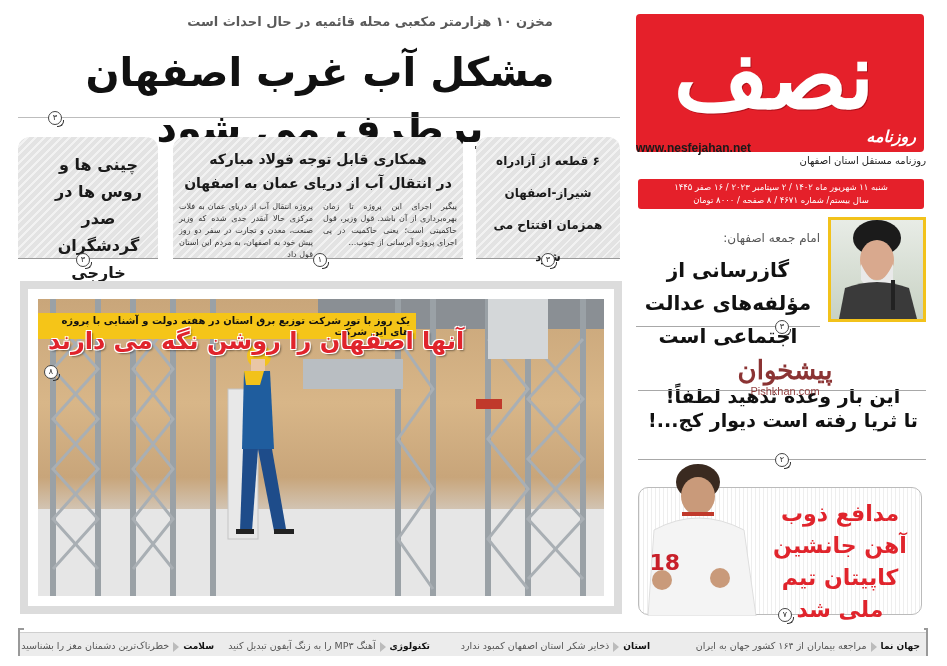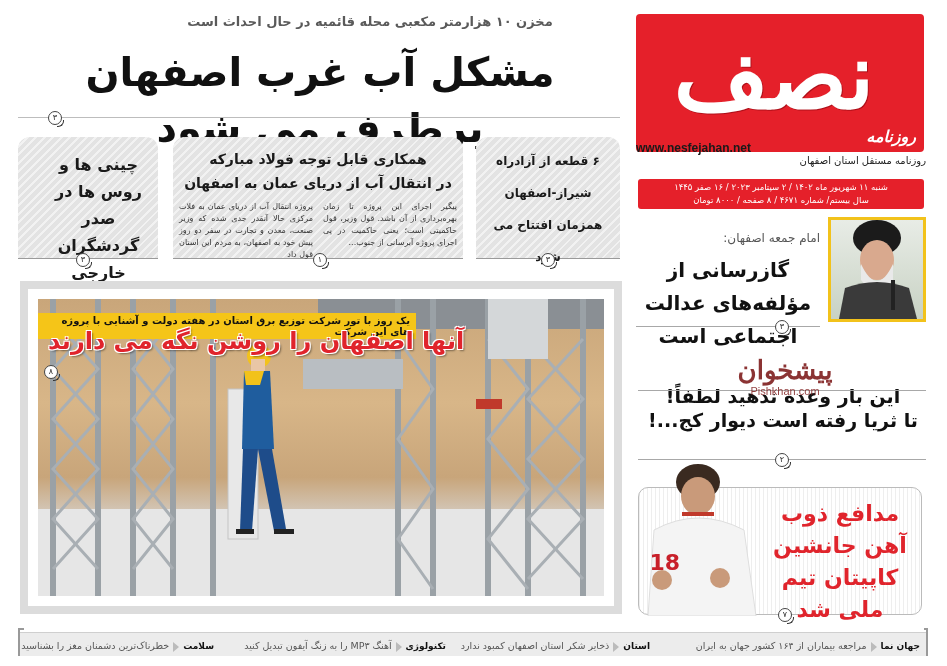--- a/index.html
+++ b/index.html
@@ -188,19 +188,19 @@
 
 <div class="abs tick-corner-r"></div>
 <div class="abs tick-corner-l"></div>
 <div class="abs ticker">
   <div class="ticker-item" style="right:6px;">
     <span class="ticker-cat">جهان نما</span><span class="tri"></span><span>مراجعه بیماران از ۱۶۴ کشور جهان به ایران</span>
   </div>
   <div class="ticker-item" style="right:276px;">
     <span class="ticker-cat">استان</span><span class="tri"></span><span>ذخایر شکر استان اصفهان کمبود ندارد</span>
   </div>
-  <div class="ticker-item" style="right:480px;">
+  <div class="ticker-item" style="right:496px;">
     <span class="ticker-cat">تکنولوژی</span><span class="tri"></span><span>آهنگ MP۳ را به زنگ آیفون تبدیل کنید</span>
   </div>
   <div class="ticker-item" style="right:712px;">
     <span class="ticker-cat">سلامت</span><span class="tri"></span><span>خطرناک‌ترین دشمنان مغز را بشناسید</span>
   </div>
 </div>
 
 </body></html>

